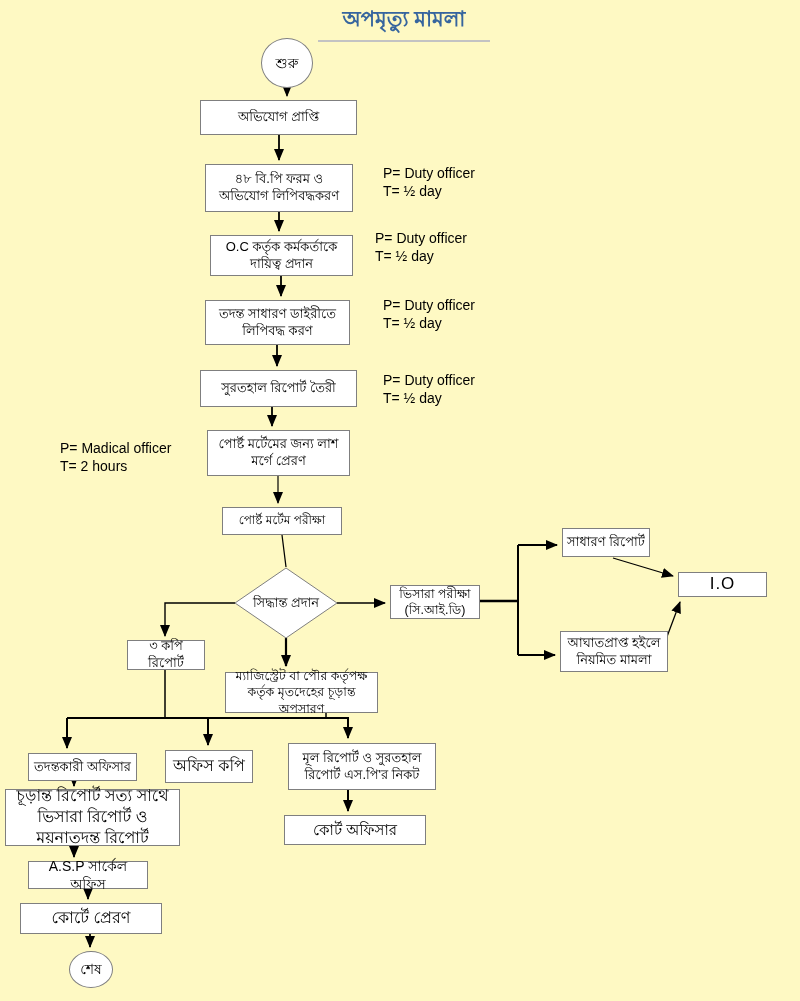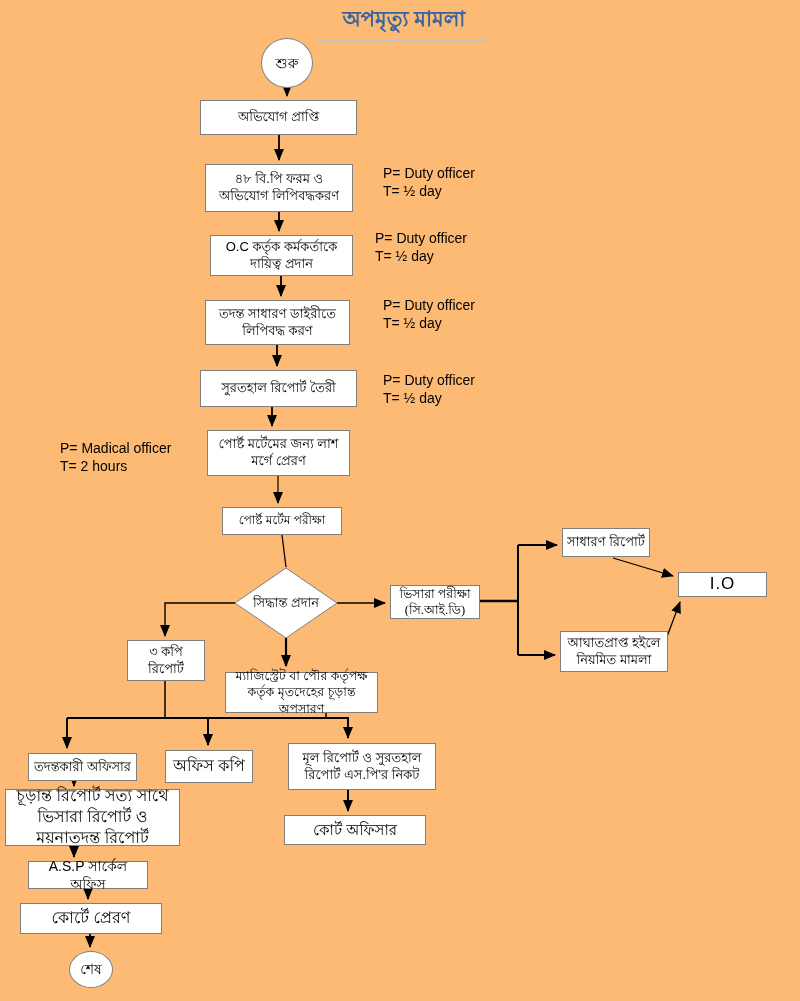--- a/index.html
+++ b/index.html
@@ -1,17 +1,17 @@
 <!DOCTYPE html>
 <html><head>
 <meta charset="utf-8">
 <style>
   html,body{margin:0;padding:0;background:#fff;}
   #canvas{
-    position:relative;width:800px;height:1001px;background:#fdba74;
+    position:relative;width:800px;height:1001px;background:#fef9c3;
     font-family:"Liberation Sans","DejaVu Sans",sans-serif;color:#000;overflow:hidden;
   }
   #connectors{position:absolute;left:0;top:0;z-index:1;}
   .node{
     position:absolute;z-index:2;background:#fff;border:1px solid #7f7f7f;
     display:flex;align-items:center;justify-content:center;text-align:center;
     font-size:13px;line-height:1.3;padding:2px 4px;box-sizing:border-box;
   }
   .plain{background:transparent;border:none;}
   .circle{border-radius:50%;font-size:14px;overflow:visible;white-space:nowrap;}
@@ -24,22 +24,22 @@
   
   #n-start{left:261px;top:38px;width:52px;height:50px;}
   #n-complaint{left:200px;top:100px;width:157px;height:35px;}
   #n-form48{left:205px;top:164px;width:148px;height:48px;}
   #n-oc{left:210px;top:235px;width:143px;height:41px;}
   #n-gd{left:205px;top:300px;width:145px;height:45px;}
   #n-inquest{left:200px;top:370px;width:157px;height:37px;}
   #n-morgue{left:207px;top:430px;width:143px;height:46px;}
   #n-postmortem{left:222px;top:507px;width:120px;height:28px;font-size:12px;}
   #n-decision{left:226px;top:588px;width:120px;height:30px;}
-  #n-copies3{left:127px;top:640px;width:78px;height:41px;}
-  #n-viscera{left:390px;top:585px;width:90px;height:34px;font-size:12.5px;font-family:Liberation Serif, serif;}
+  #n-copies3{left:127px;top:640px;width:78px;height:30px;}
+  #n-viscera{left:390px;top:585px;width:90px;height:34px;font-size:12.5px;}
   #n-general{left:562px;top:528px;width:88px;height:29px;}
   #n-io{left:678px;top:572px;width:89px;height:25px;font-size:17px;letter-spacing:1px;}
   #n-injury{left:560px;top:631px;width:108px;height:41px;}
   #n-magistrate{left:225px;top:672px;width:153px;height:41px;font-size:12.5px;}
   #n-invofficer{left:28px;top:753px;width:109px;height:28px;}
   #n-officecopy{left:165px;top:750px;width:88px;height:33px;font-size:16px;}
   #n-sp{left:288px;top:743px;width:148px;height:47px;}
   #n-final{left:5px;top:789px;width:175px;height:57px;font-size:16px;}
   #n-asp{left:28px;top:861px;width:120px;height:28px;font-size:14px;}
   #n-courtsend{left:20px;top:903px;width:142px;height:31px;font-size:16px;}

